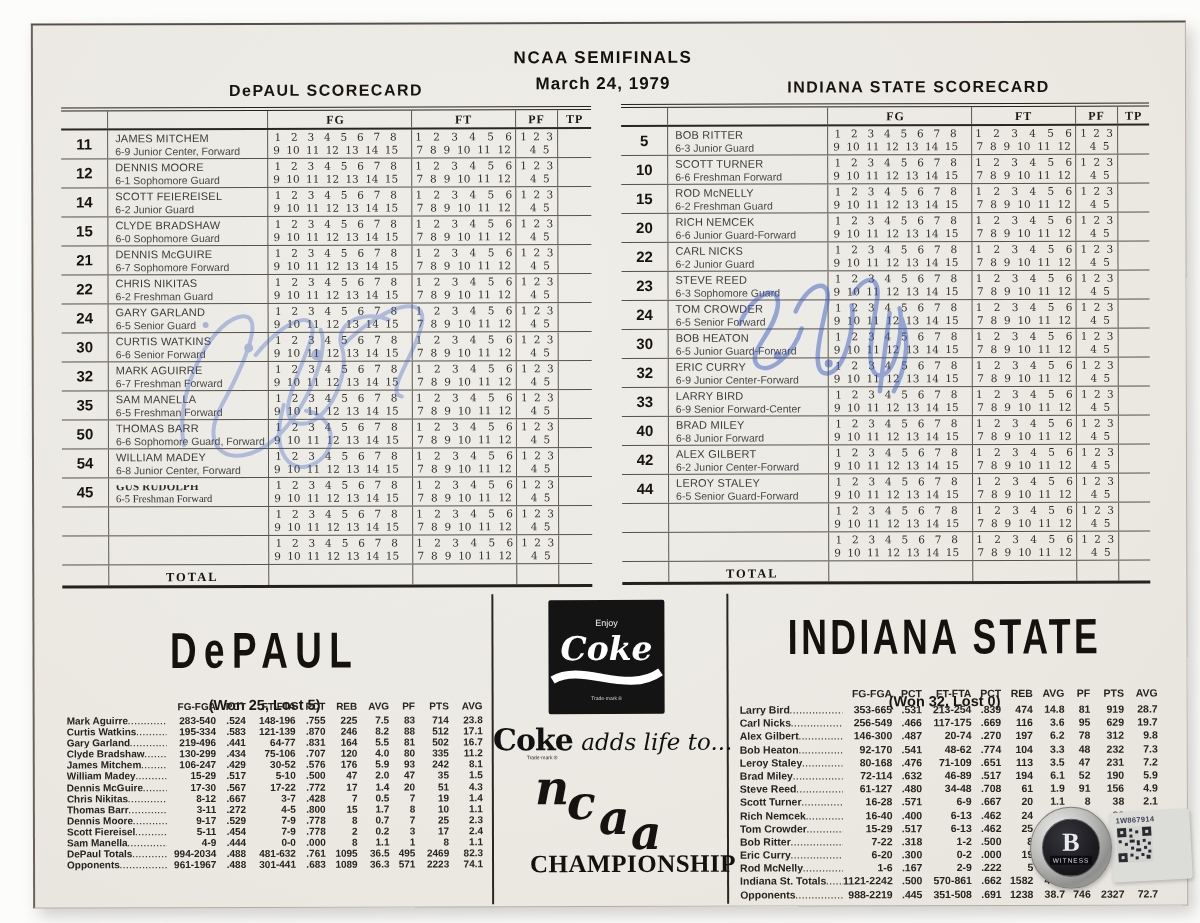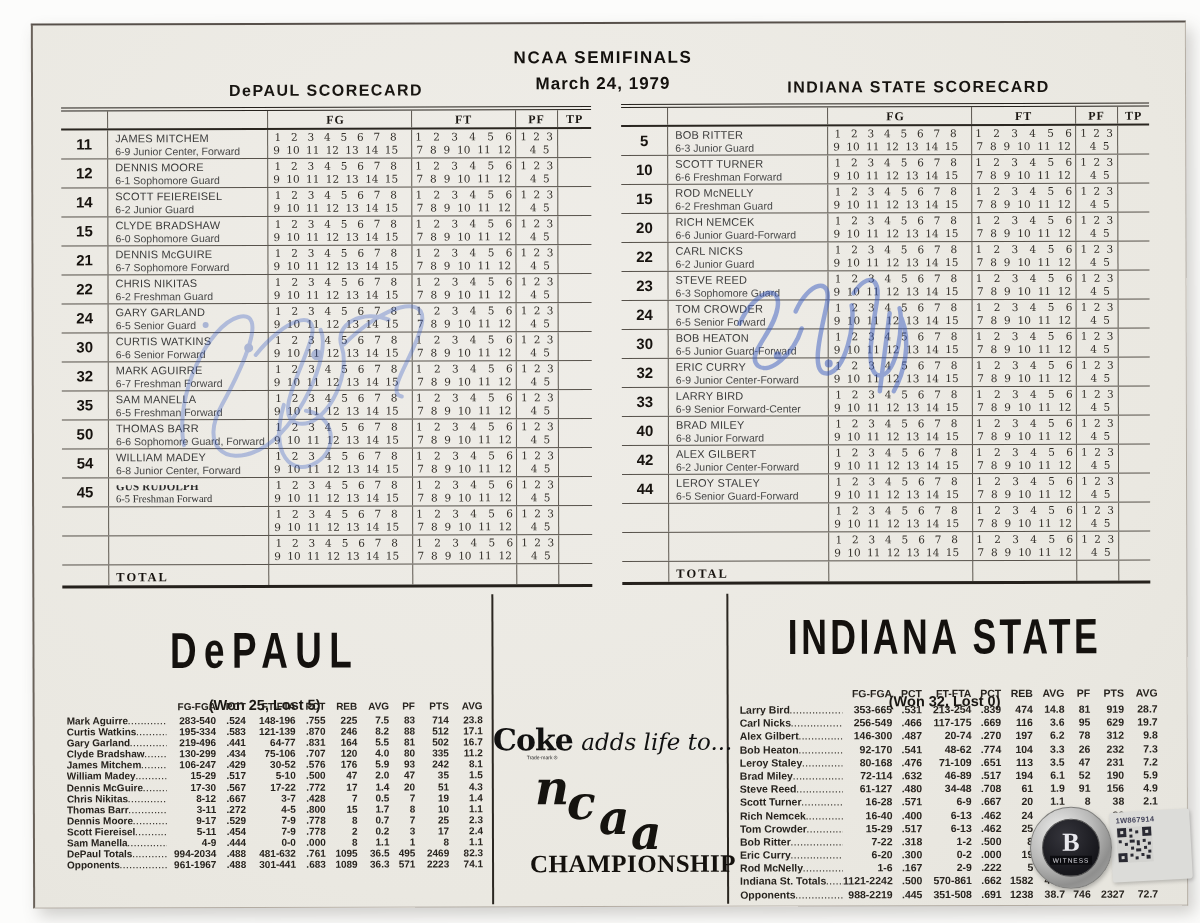--- a/index.html
+++ b/index.html
@@ -30,21 +30,21 @@
     text-align:center;padding-top:2px;letter-spacing:1px;}
   .pname{font-size:11px;color:#3a3a3a;letter-spacing:.2px;line-height:13px;white-space:nowrap;}
   .pdetail{font-size:10.5px;color:#484848;line-height:12px;white-space:nowrap;}
   .typed .pname{font-family:"Liberation Serif",serif;font-weight:bold;color:#2c2c2c;clip-path:inset(38% 0 0 0);}
   .typed .pdetail{font-family:"Liberation Serif",serif;color:#2c2c2c;}
   .gl{font-family:"DejaVu Serif",serif;font-size:10.5px;color:#332f29;text-align:center;line-height:13px;}
   .cfg .g1{word-spacing:6.5px;padding-top:1px;} .cfg .g2{word-spacing:3px;}
   .cft .g1{word-spacing:8px;padding-top:1px;}  .cft .g2{word-spacing:3.5px;}
   .cpf .g1{word-spacing:3px;padding-top:1px;}  .cpf .g2{word-spacing:3px;padding-left:6px;}
   .tlabel{font-family:"Liberation Serif",serif;font-weight:bold;font-size:12.5px;letter-spacing:2px;
-    text-align:left;color:#17130f;padding-top:3px;}
+    text-align:center;color:#17130f;padding-top:3px;}
   
   .vdiv{position:absolute;width:2px;background:#2b2721;}
   
   .teamtitle{font-weight:bold;color:#14110e;text-align:center;white-space:nowrap;}
   .depaul-big{left:60px;top:600px;width:340px;font-size:45px;letter-spacing:9px;transform:scale(.82,1.12);}
   .indiana-big{left:710px;top:590px;width:400px;font-size:42px;letter-spacing:4px;transform:scale(.85,1.18);}
   .record{font-weight:bold;font-size:14.5px;color:#1a1713;text-align:center;margin-top:20px;}
   .stats{position:absolute;font-weight:bold;color:#27231e;}
   .srow{display:flex;align-items:baseline;}
   .stats.dep .srow{height:11.1px;font-size:10px;}
@@ -1050,21 +1050,21 @@
         <div class="sname">
           <span class="nm">Bob Heaton</span>
           <span class="dots">......................................................................</span>
         </div>
         <div class="sc c0">92-170</div>
         <div class="sc c1">.541</div>
         <div class="sc c2">48-62</div>
         <div class="sc c3">.774</div>
         <div class="sc c4">104</div>
         <div class="sc c5">3.3</div>
-        <div class="sc c6">26</div>
+        <div class="sc c6">48</div>
         <div class="sc c7">232</div>
         <div class="sc c8">7.3</div>
       </div>
       <div class="srow">
         <div class="sname">
           <span class="nm">Leroy Staley</span>
           <span class="dots">......................................................................</span>
         </div>
         <div class="sc c0">80-168</div>
         <div class="sc c1">.476</div>
@@ -1221,20 +1221,28 @@
         <div class="sc c2">351-508</div>
         <div class="sc c3">.691</div>
         <div class="sc c4">1238</div>
         <div class="sc c5">38.7</div>
         <div class="sc c6">746</div>
         <div class="sc c7">2327</div>
         <div class="sc c8">72.7</div>
       </div>
     </div>
 
+  <div class="abs cokebox">
+    <svg width="116" height="114">
+      <text x="58" y="26" text-anchor="middle" fill="#f2f2f2" font-size="9" font-family="Liberation Sans, sans-serif">Enjoy</text>
+      <text x="58" y="60" text-anchor="middle" fill="#ffffff" font-size="33" font-style="italic" font-weight="bold" font-family="DejaVu Serif, serif">Coke</text>
+      <path d="M4,80 C34,62 78,96 112,72" stroke="#ffffff" stroke-width="8" fill="none"></path>
+      <text x="58" y="100" text-anchor="middle" fill="#d9d9d9" font-size="5" font-family="Liberation Sans, sans-serif">Trade-mark ®</text>
+    </svg>
+  </div>
   <div class="abs tagline">
     <span class="tg-coke">Coke</span>
     <span class="tg-script">adds life to...</span>
   </div>
   <div class="abs tg-tm">Trade-mark ®</div>
   <svg class="abs ncaa-wrap" id="ncaa-svg" viewBox="0 0 170 96">
       <text x="8" y="44" class="ncaa-letter">n</text>
       <text x="40" y="59" class="ncaa-letter">c</text>
       <text x="72" y="74" class="ncaa-letter">a</text>
       <text x="104" y="89" class="ncaa-letter">a</text>

